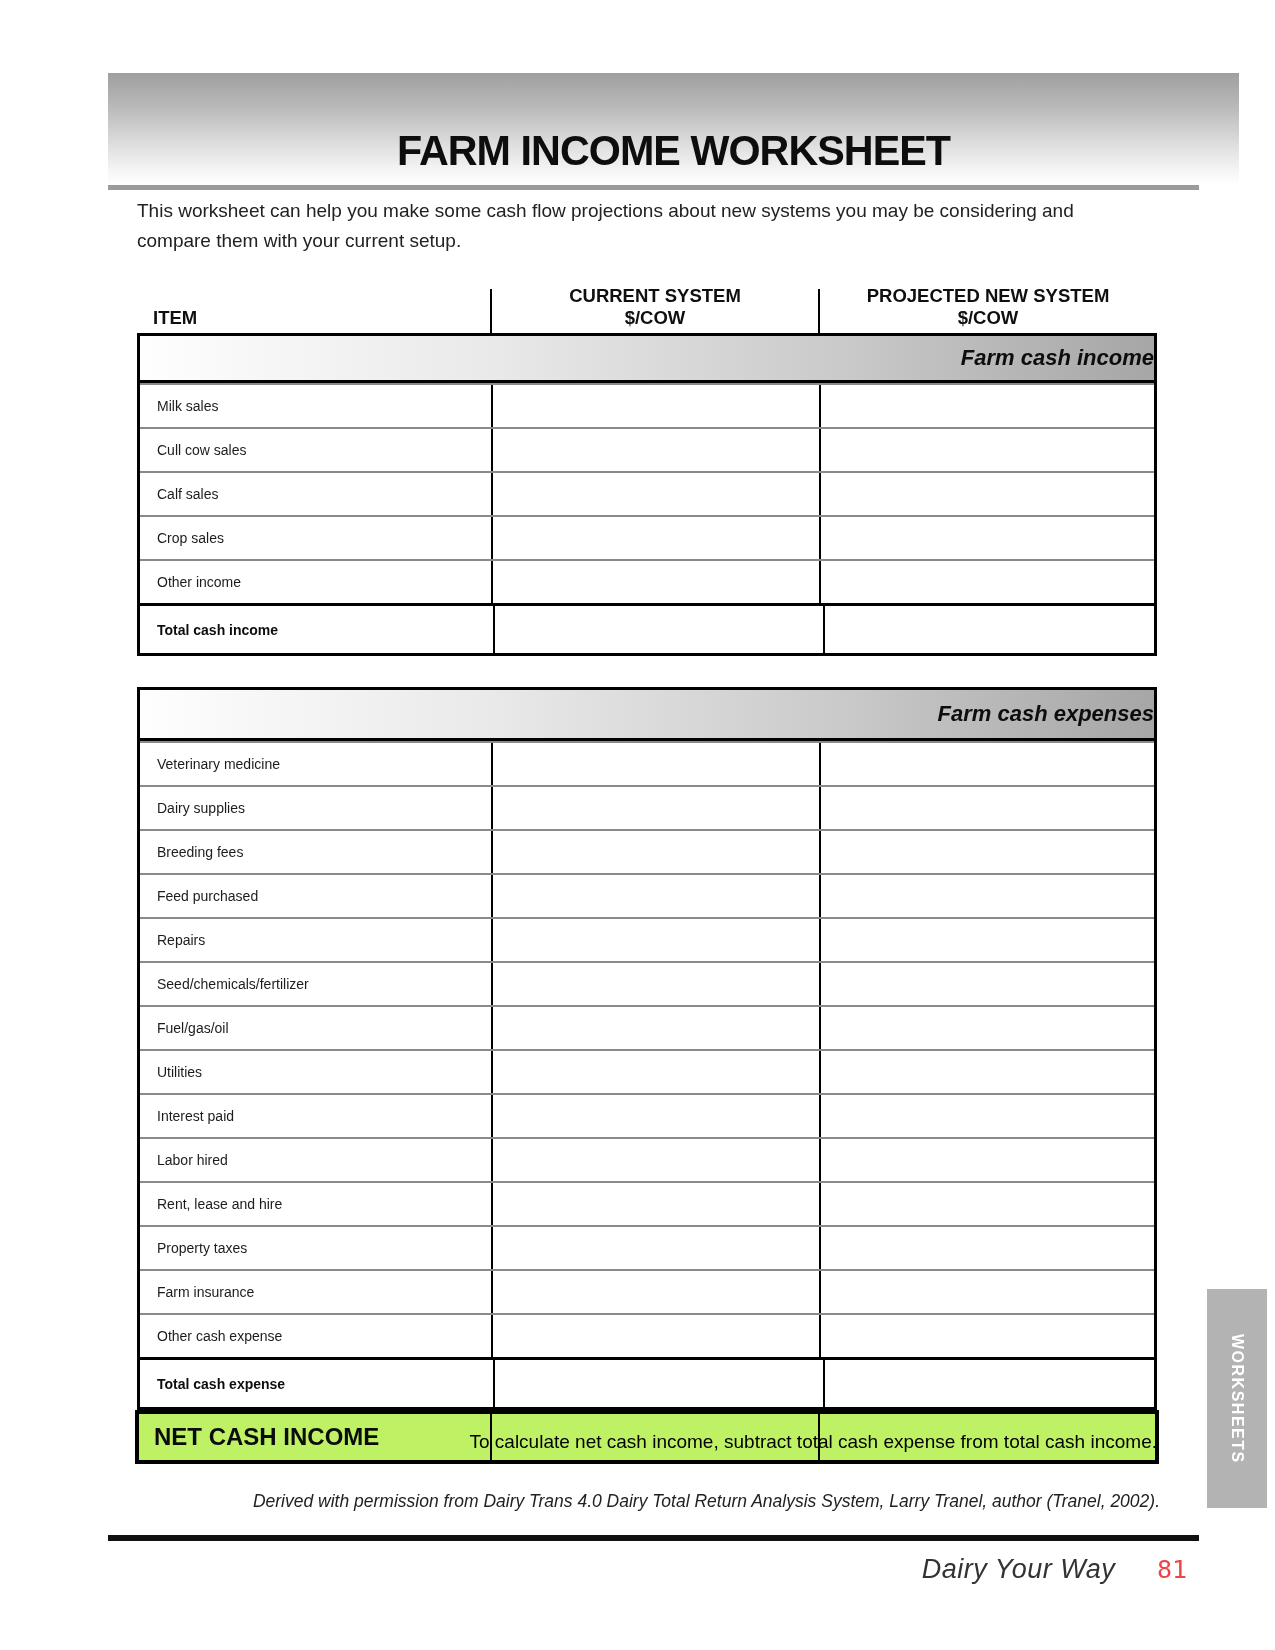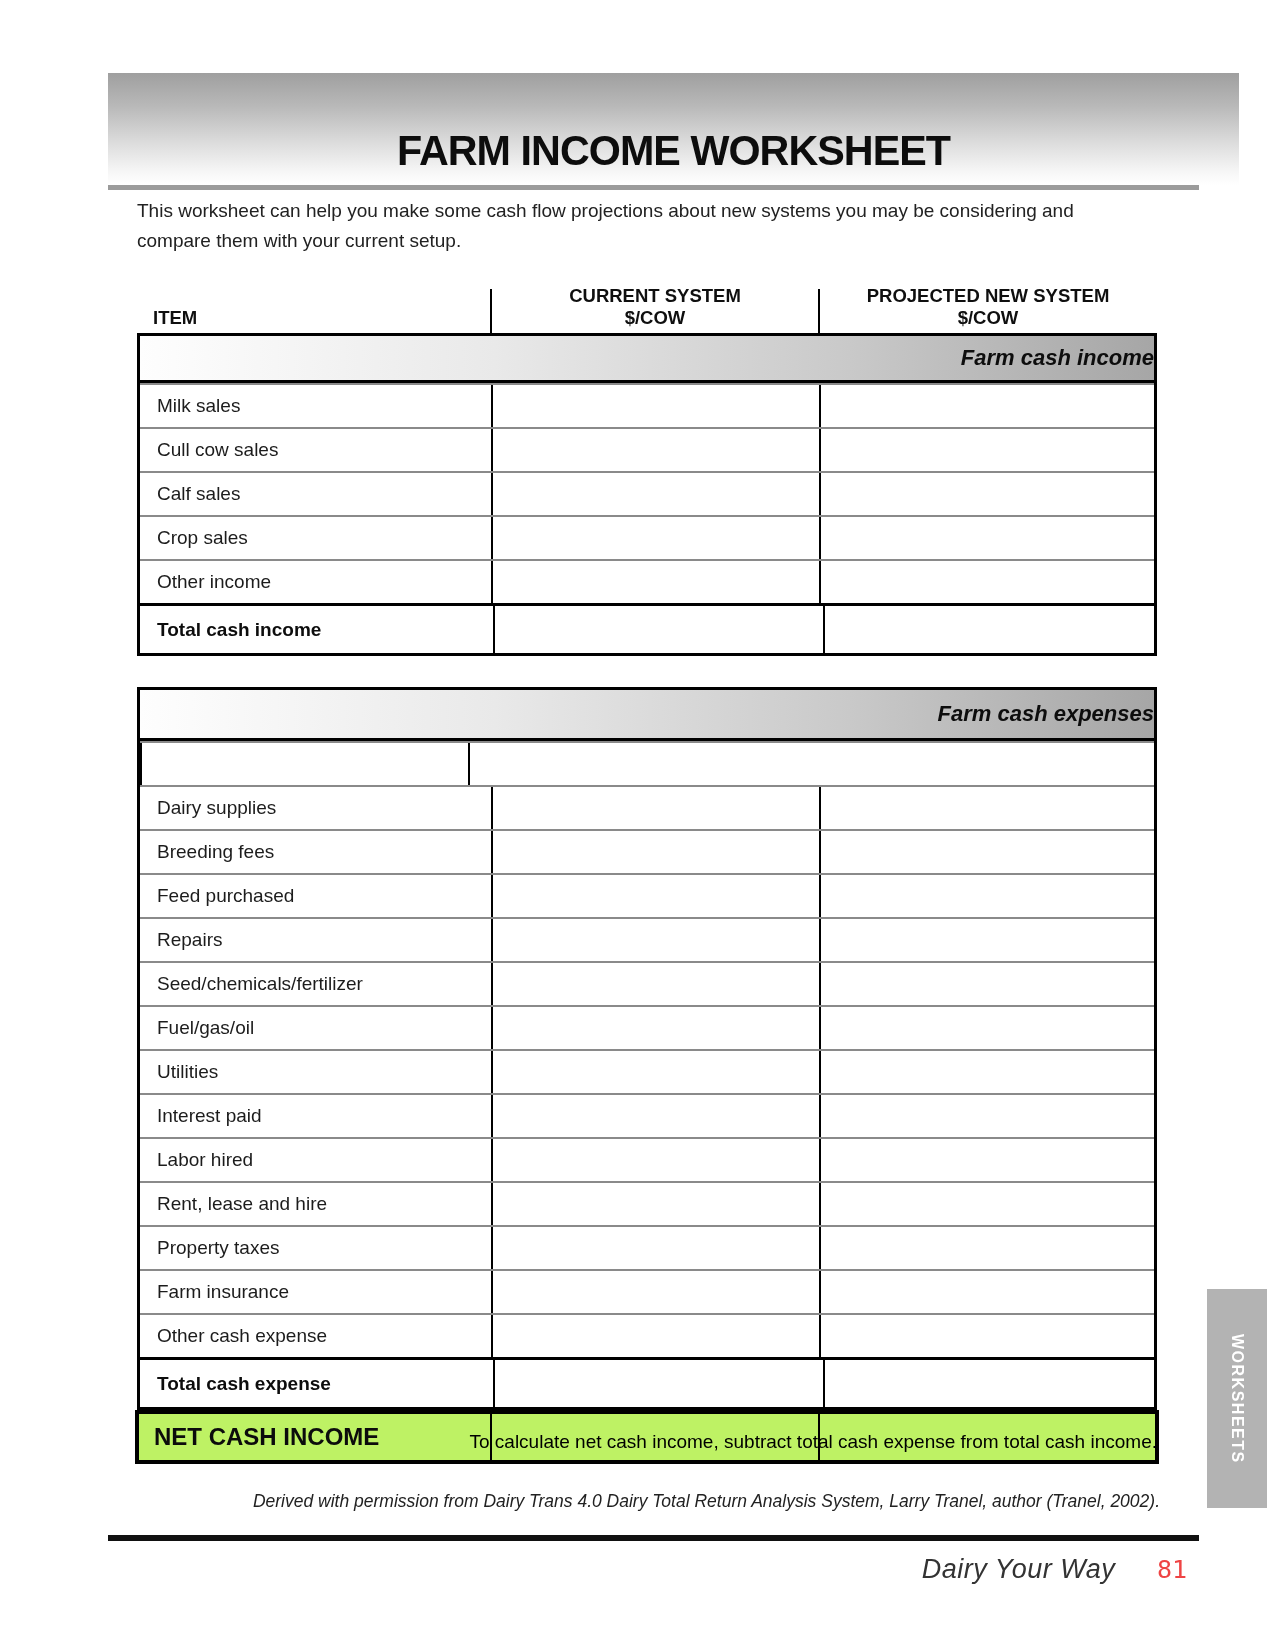--- a/index.html
+++ b/index.html
@@ -54,21 +54,21 @@
     display:flex;align-items:center;
   }
   .band.tall{height:48px;}
   .band-label{
     margin-left:351px;width:663px;text-align:right;
     font-size:22px;font-weight:bold;font-style:italic;color:#0d0d0d;
   }
   .row{display:flex;height:42px;border-top:2px solid #8a8a8a;}
   .row:first-of-type{border-top:none;}
   .row .c{box-sizing:border-box;display:flex;align-items:center;}
-  .c1{width:351px;padding-left:17px;font-size:19px;color:#1c1c1c;}
+  .c1{width:351px;padding-left:17px;font-size:14px;color:#1c1c1c;}
   .c2{width:328px;border-left:2px solid #000;}
   .c3{width:335px;border-left:2px solid #000;}
   .row.total{border-top:3px solid #000;height:47px;gap:6px;}
   .row.total .c1{font-weight:bold;color:#0d0d0d;}
 
   .netrow{
     box-sizing:border-box;position:relative;
     margin-left:-2px;width:1024px;height:54px;
     border:4px solid #000;background:#bef264;
     display:flex;
@@ -171,20 +171,21 @@
           <div class="c c2"></div>
           <div class="c c3"></div>
         </div>
     </div>
 
     <div class="sectable">
       <div class="band tall">
         <div class="band-label">Farm cash expenses</div>
       </div>
       <div class="row">
+          <div class="c c1">Veterinary medicine</div>
           <div class="c c2"></div>
           <div class="c c3"></div>
         </div>
       <div class="row">
           <div class="c c1">Dairy supplies</div>
           <div class="c c2"></div>
           <div class="c c3"></div>
         </div>
       <div class="row">
           <div class="c c1">Breeding fees</div>

